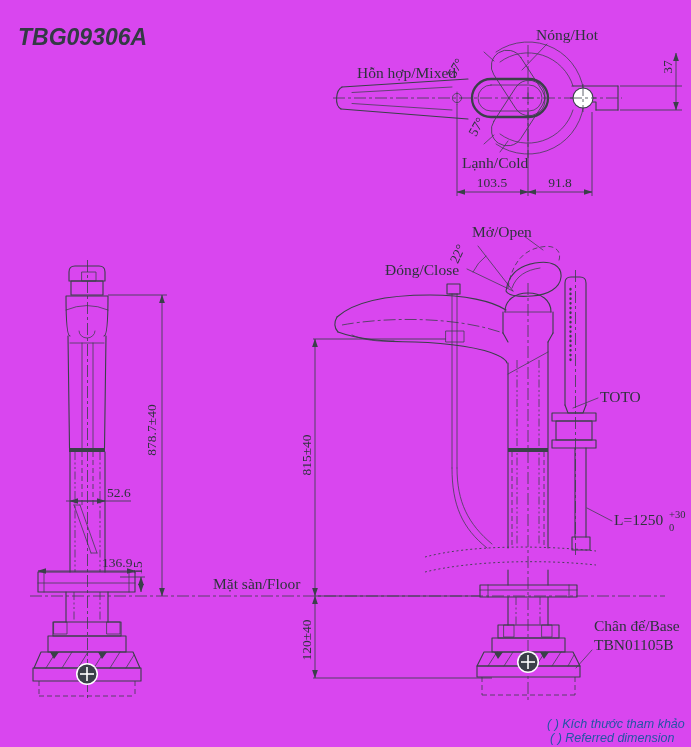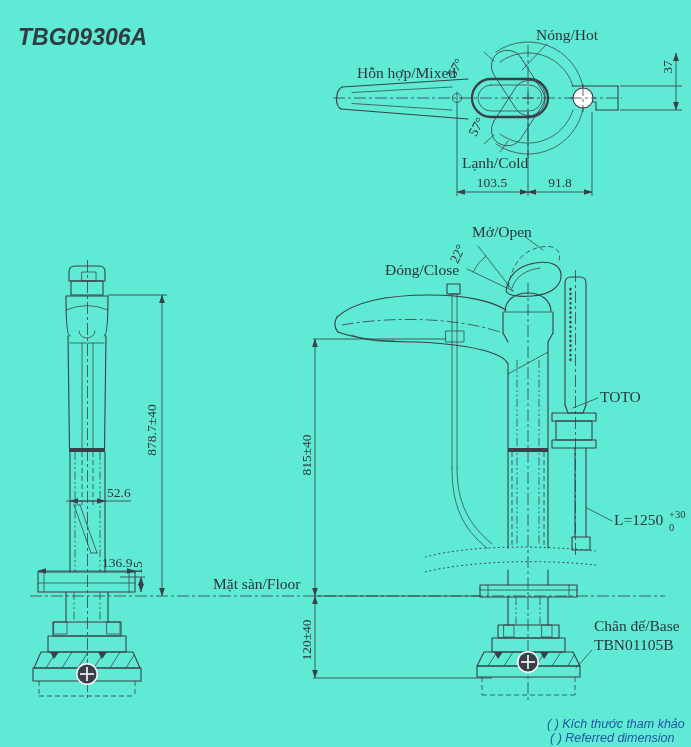--- a/index.html
+++ b/index.html
@@ -1,16 +1,16 @@
 <!DOCTYPE html>
 <html><head>
 <meta charset="utf-8">
 <style>
   html,body{margin:0;padding:0;background:#ffffff;}
-  #stage{position:relative;width:691px;height:747px;background:#5eead4;overflow:hidden;text-align:center;}
+  #stage{position:relative;width:691px;height:747px;background:#d946ef;overflow:hidden;text-align:center;}
   svg{display:block}
   .ln{stroke:#3a4049;fill:none;stroke-width:1.1;stroke-linecap:round;stroke-linejoin:round}
   .thick{stroke-width:2.3}
   .thin{stroke-width:0.75}
   .cl{stroke:#3a4049;fill:none;stroke-width:0.8;stroke-dasharray:12 3 3 3}
   .ph{stroke:#3a4049;fill:none;stroke-width:0.75;stroke-dasharray:8 2.5 2 2.5 2 2.5}
   .hid{stroke:#3a4049;fill:none;stroke-width:0.8;stroke-dasharray:5 3}
   .dotl{stroke:#3a4049;fill:none;stroke-width:0.9;stroke-dasharray:2 2.6}
   .dim{stroke:#3a4049;fill:none;stroke-width:0.85}
   .bead{stroke:#3a4049;fill:none;stroke-width:2.3;stroke-dasharray:0.5 4.2;stroke-linecap:round}

